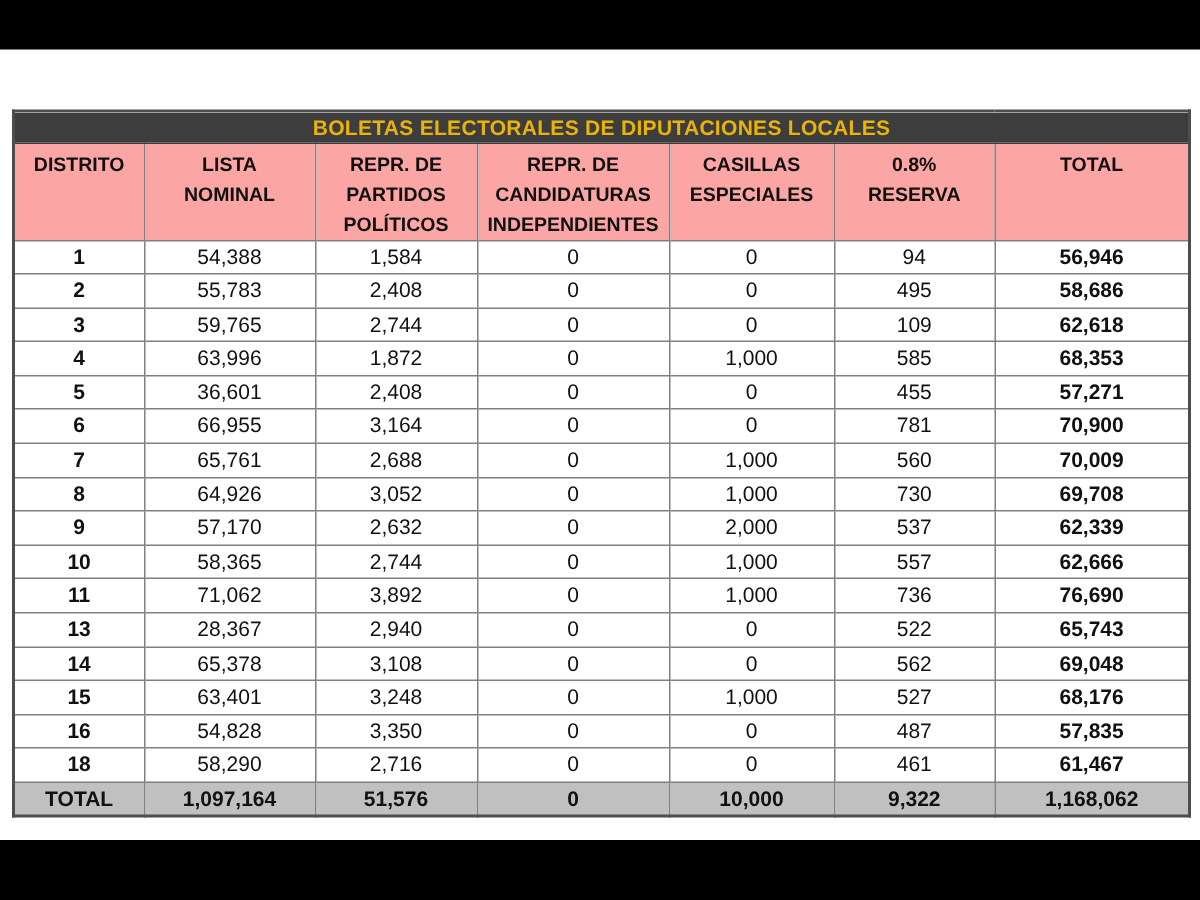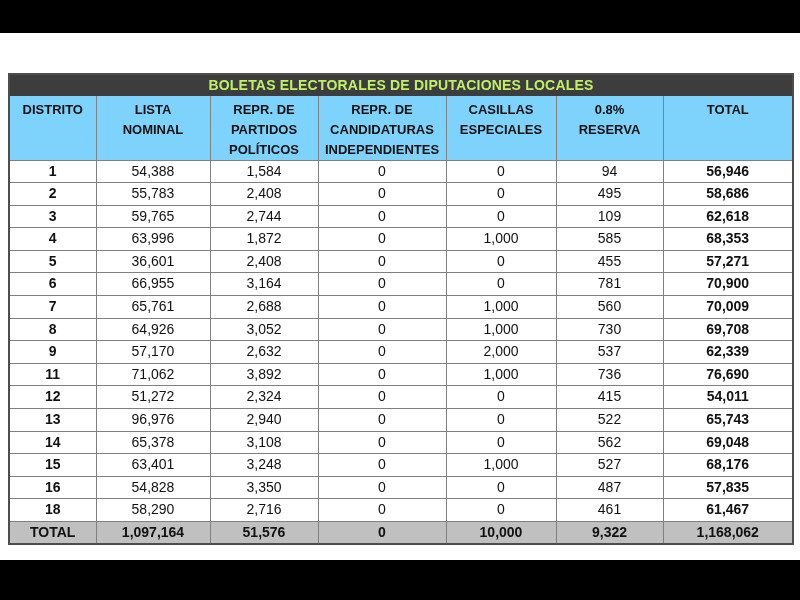--- a/index.html
+++ b/index.html
@@ -30,29 +30,29 @@
     border: 2px solid #4d4d4d;
   }
   th, td {
     border: 1px solid #808080;
     text-align: center;
     color: #111111;
     overflow: hidden;
   }
   tr.title-row th {
     background: #3d3d3d;
-    color: #bef264;
+    color: #eab308;
     font-weight: bold;
     font-size: 14px;
     height: 21px;
     letter-spacing: 0.2px;
     border: 1px solid #3d3d3d;
   }
   tr.header-row th {
-    background: #7dd3fc;
+    background: #fca5a5;
     font-weight: bold;
     font-size: 13px;
     height: 63px;
     vertical-align: top;
     padding-top: 4px;
     line-height: 20px;
     white-space: pre-line;
   }
   tbody td {
     background: #ffffff;
@@ -181,40 +181,40 @@
           <tr>
             <td class="bold">9</td>
             <td>57,170</td>
             <td>2,632</td>
             <td>0</td>
             <td>2,000</td>
             <td>537</td>
             <td class="bold">62,339</td>
           </tr>
           <tr>
+            <td class="bold">10</td>
+            <td>58,365</td>
+            <td>2,744</td>
+            <td>0</td>
+            <td>1,000</td>
+            <td>557</td>
+            <td class="bold">62,666</td>
+          </tr>
+          <tr>
             <td class="bold">11</td>
             <td>71,062</td>
             <td>3,892</td>
             <td>0</td>
             <td>1,000</td>
             <td>736</td>
             <td class="bold">76,690</td>
           </tr>
           <tr>
-            <td class="bold">12</td>
-            <td>51,272</td>
-            <td>2,324</td>
-            <td>0</td>
-            <td>0</td>
-            <td>415</td>
-            <td class="bold">54,011</td>
-          </tr>
-          <tr>
             <td class="bold">13</td>
-            <td>96,976</td>
+            <td>28,367</td>
             <td>2,940</td>
             <td>0</td>
             <td>0</td>
             <td>522</td>
             <td class="bold">65,743</td>
           </tr>
           <tr>
             <td class="bold">14</td>
             <td>65,378</td>
             <td>3,108</td>

